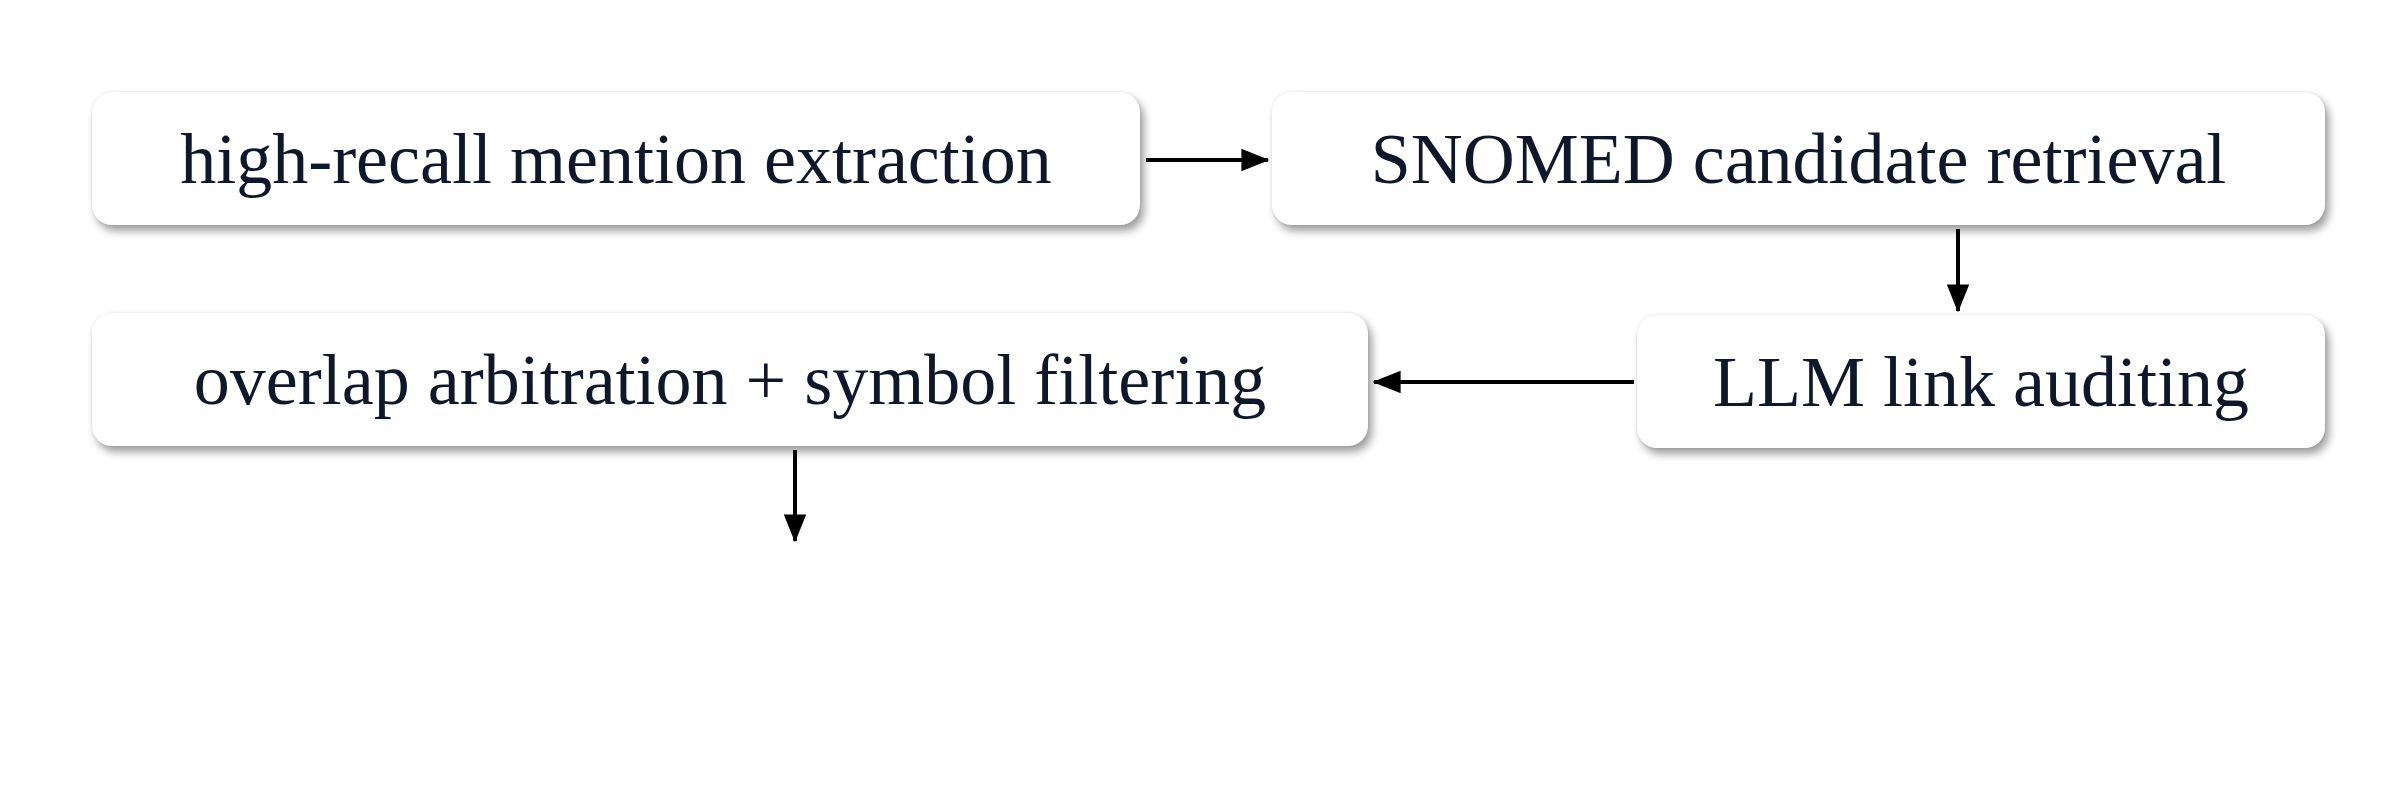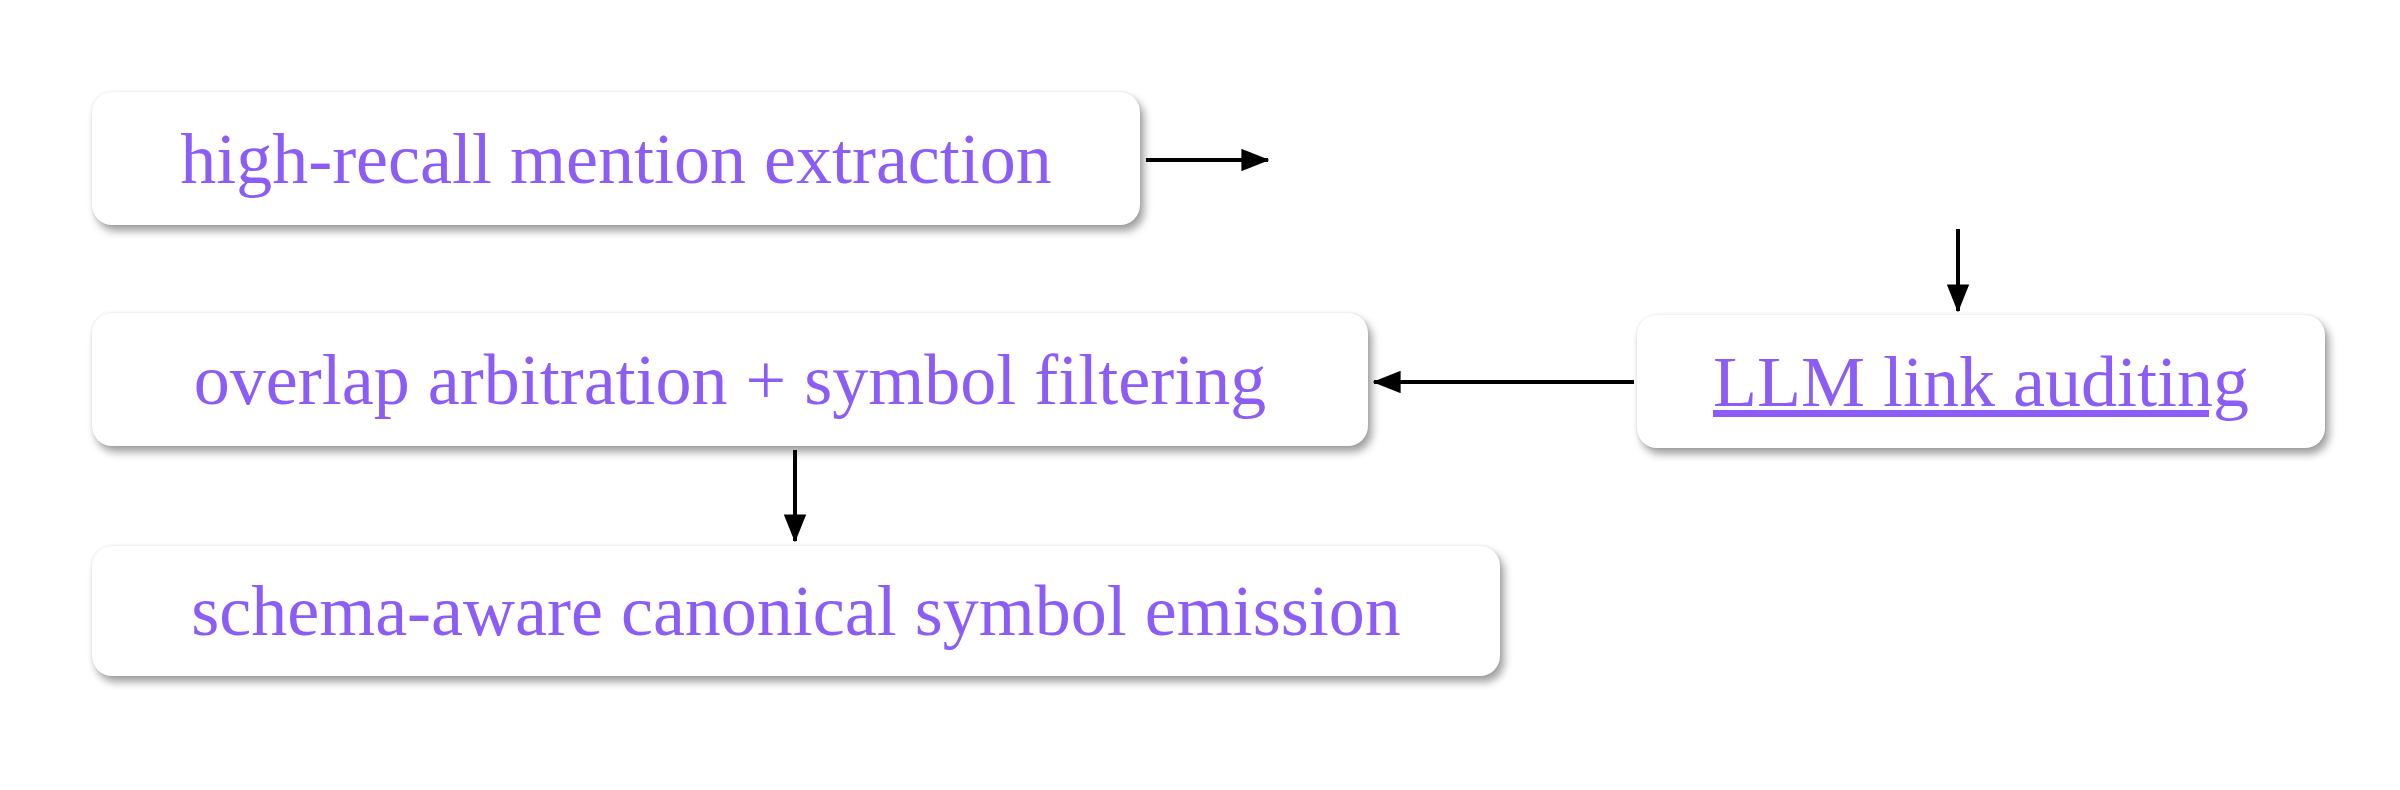--- a/index.html
+++ b/index.html
@@ -17,30 +17,30 @@
   }
   .node {
     position: absolute;
     box-sizing: border-box;
     background: #ffffff;
     border-radius: 20px;
     box-shadow: 0 0 3px rgba(0,0,0,0.10), 4px 6px 9px rgba(0,0,0,0.38);
     display: flex;
     align-items: center;
     justify-content: center;
-    color: #8b5cf6;
+    color: #0f172a;
     font-size: 72px;
     line-height: 1;
     white-space: nowrap;
     padding: 0 28px;
   }
   #node-extraction { left:   92px; top:  92px; width: 1048px; height: 133px; }
   #node-retrieval  { left: 1272px; top:  92px; width: 1053px; height: 133px; }
   #node-arbitration{ left:   92px; top: 313px; width: 1276px; height: 133px; }
-  #node-auditing   { left: 1637px; top: 315px; width:  688px; height: 133px; text-decoration: underline; }
+  #node-auditing   { left: 1637px; top: 315px; width:  688px; height: 133px; }
   #node-emission   { left:   92px; top: 546px; width: 1408px; height: 130px; }
   #edge-layer {
     position: absolute;
     left: 0; top: 0;
     width: 2400px;
     height: 790px;
     pointer-events: none;
   }
   #edge-layer line {
     stroke: #000000;
@@ -49,32 +49,32 @@
 </style>
 </head>
 <body>
 
 <div id="stage">
 
   <div class="node" id="node-extraction">
     <span>high-recall mention extraction</span>
   </div>
 
+  <div class="node" id="node-retrieval">
+    <span>SNOMED candidate retrieval</span>
+  </div>
 
   <div class="node" id="node-arbitration">
     <span>overlap arbitration + symbol filtering</span>
   </div>
 
   <div class="node" id="node-auditing">
     <span>LLM link auditing</span>
   </div>
 
-  <div class="node" id="node-emission">
-    <span>schema-aware canonical symbol emission</span>
-  </div>
 
   <svg id="edge-layer" viewBox="0 0 2400 790" xmlns="http://www.w3.org/2000/svg">
     <defs>
       <marker id="arrowhead" viewBox="0 0 10 8" refX="9.5" refY="4" markerWidth="7" markerHeight="5.6" orient="auto">
         <path d="M0,0 L10,4 L0,8 Z" fill="#000000"></path>
       </marker>
     </defs>
     <g>
       <line x1="1146" y1="160" x2="1268" y2="160" marker-end="url(#arrowhead)"></line>
     </g>

